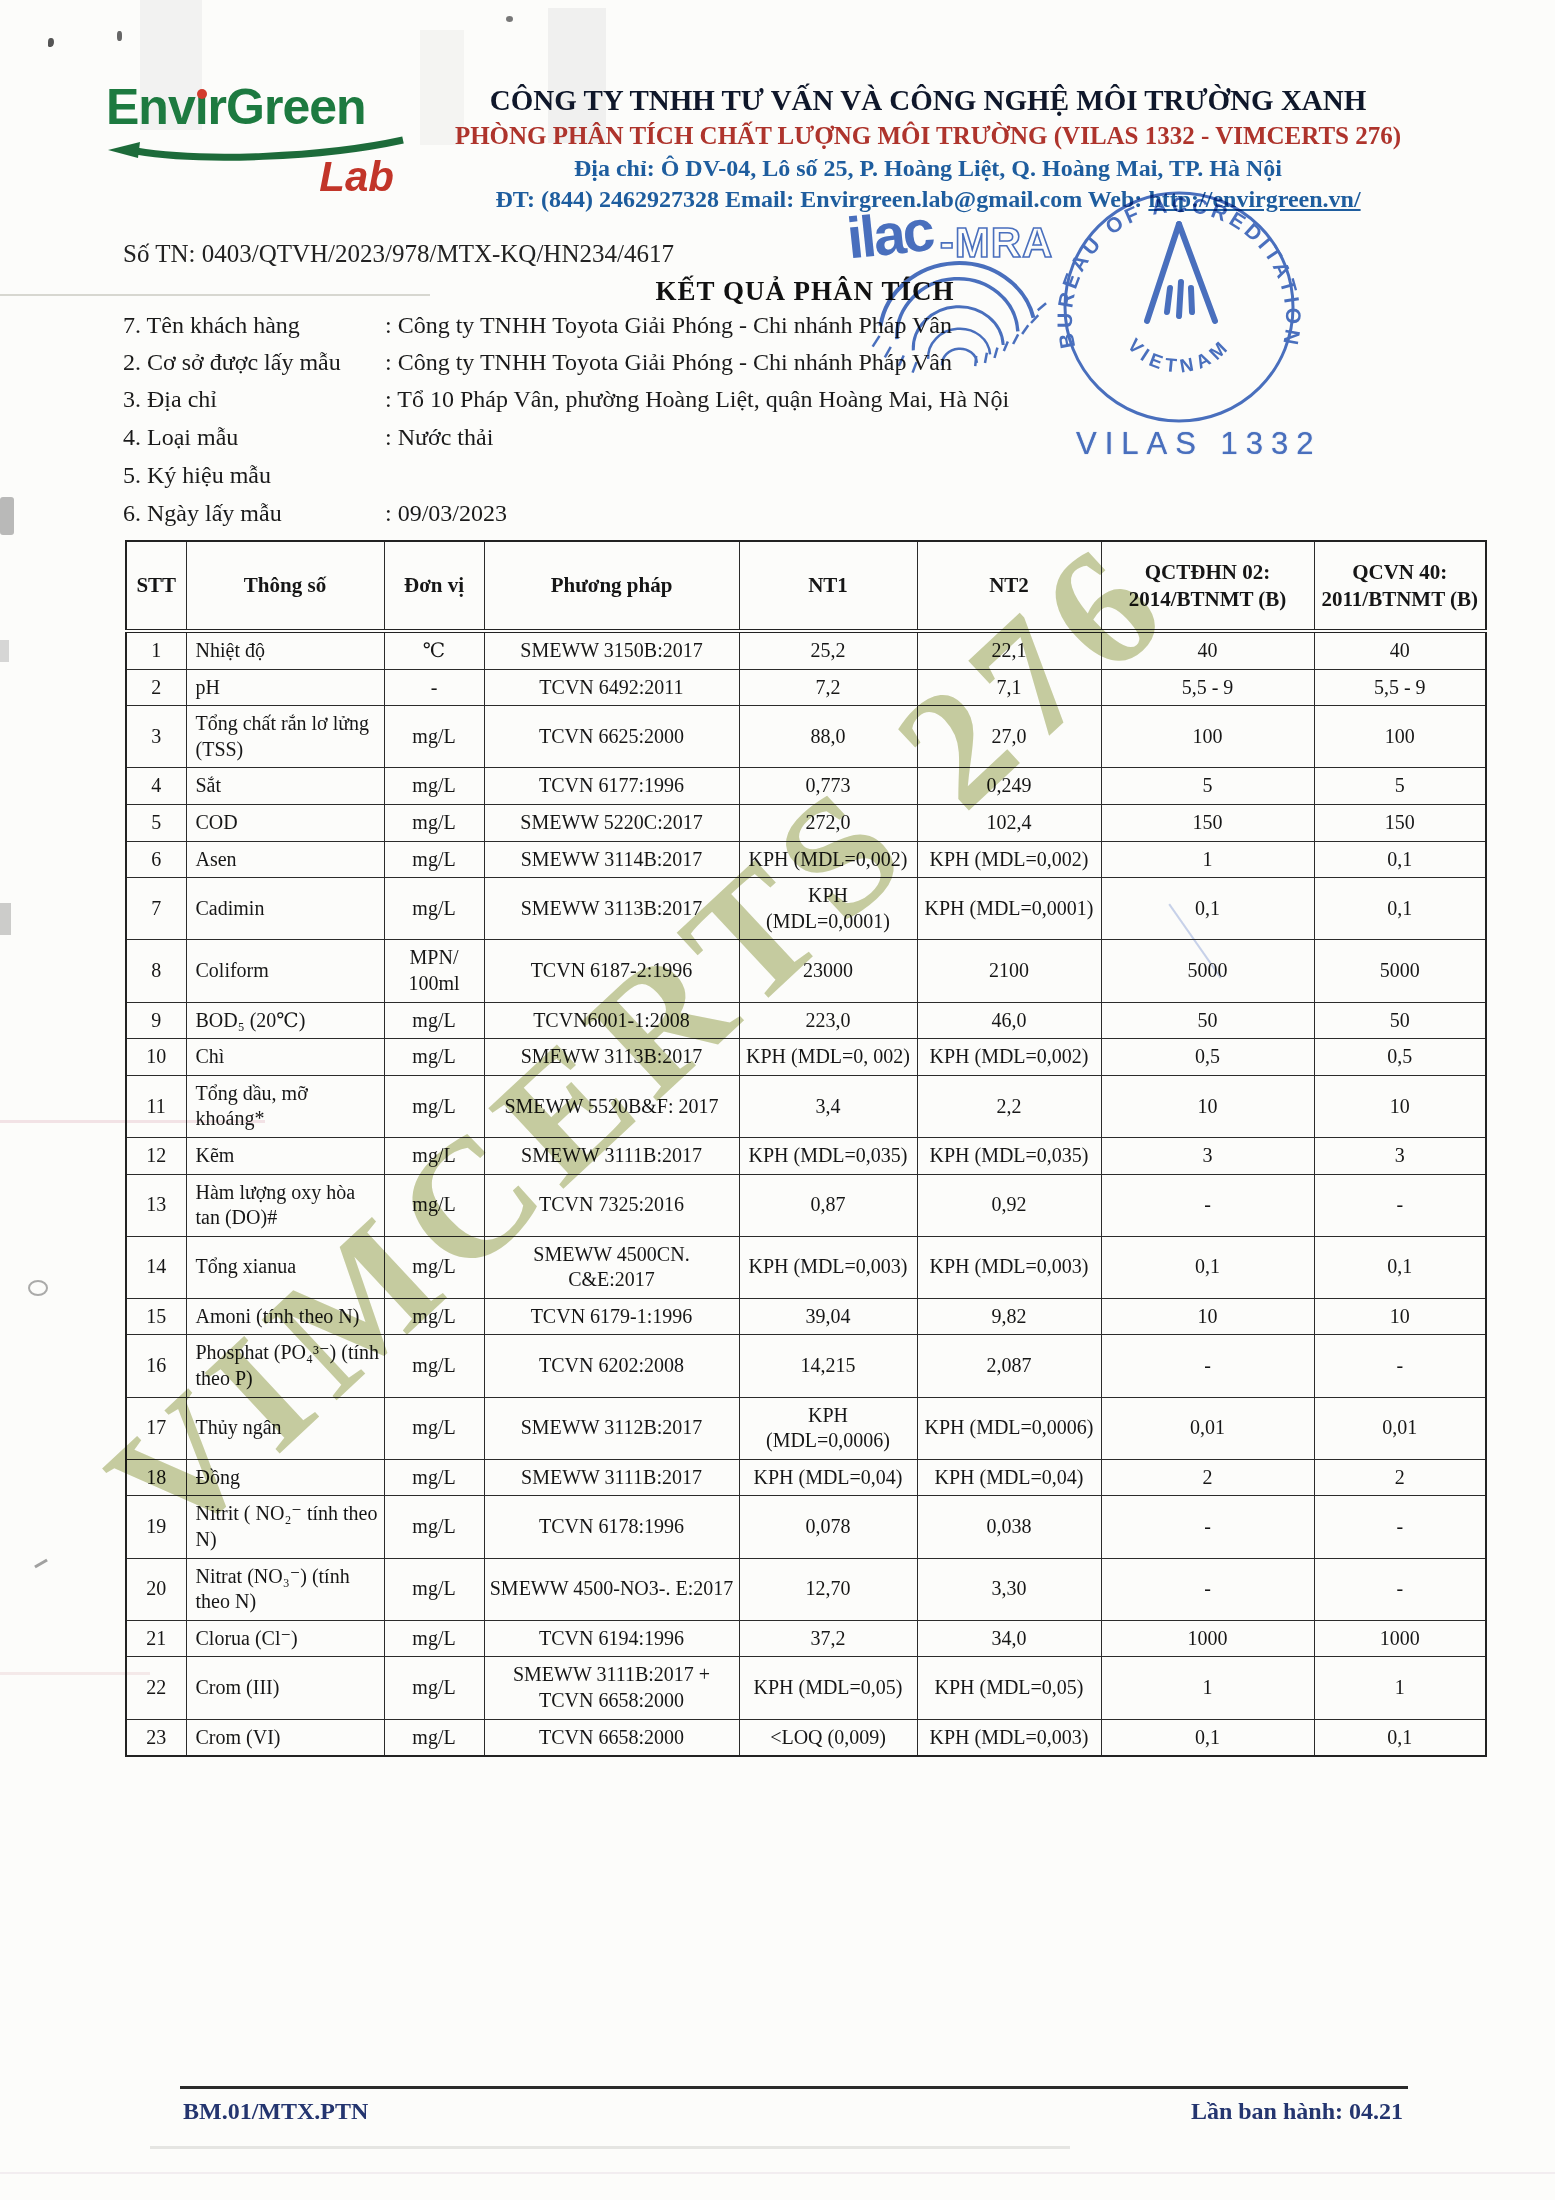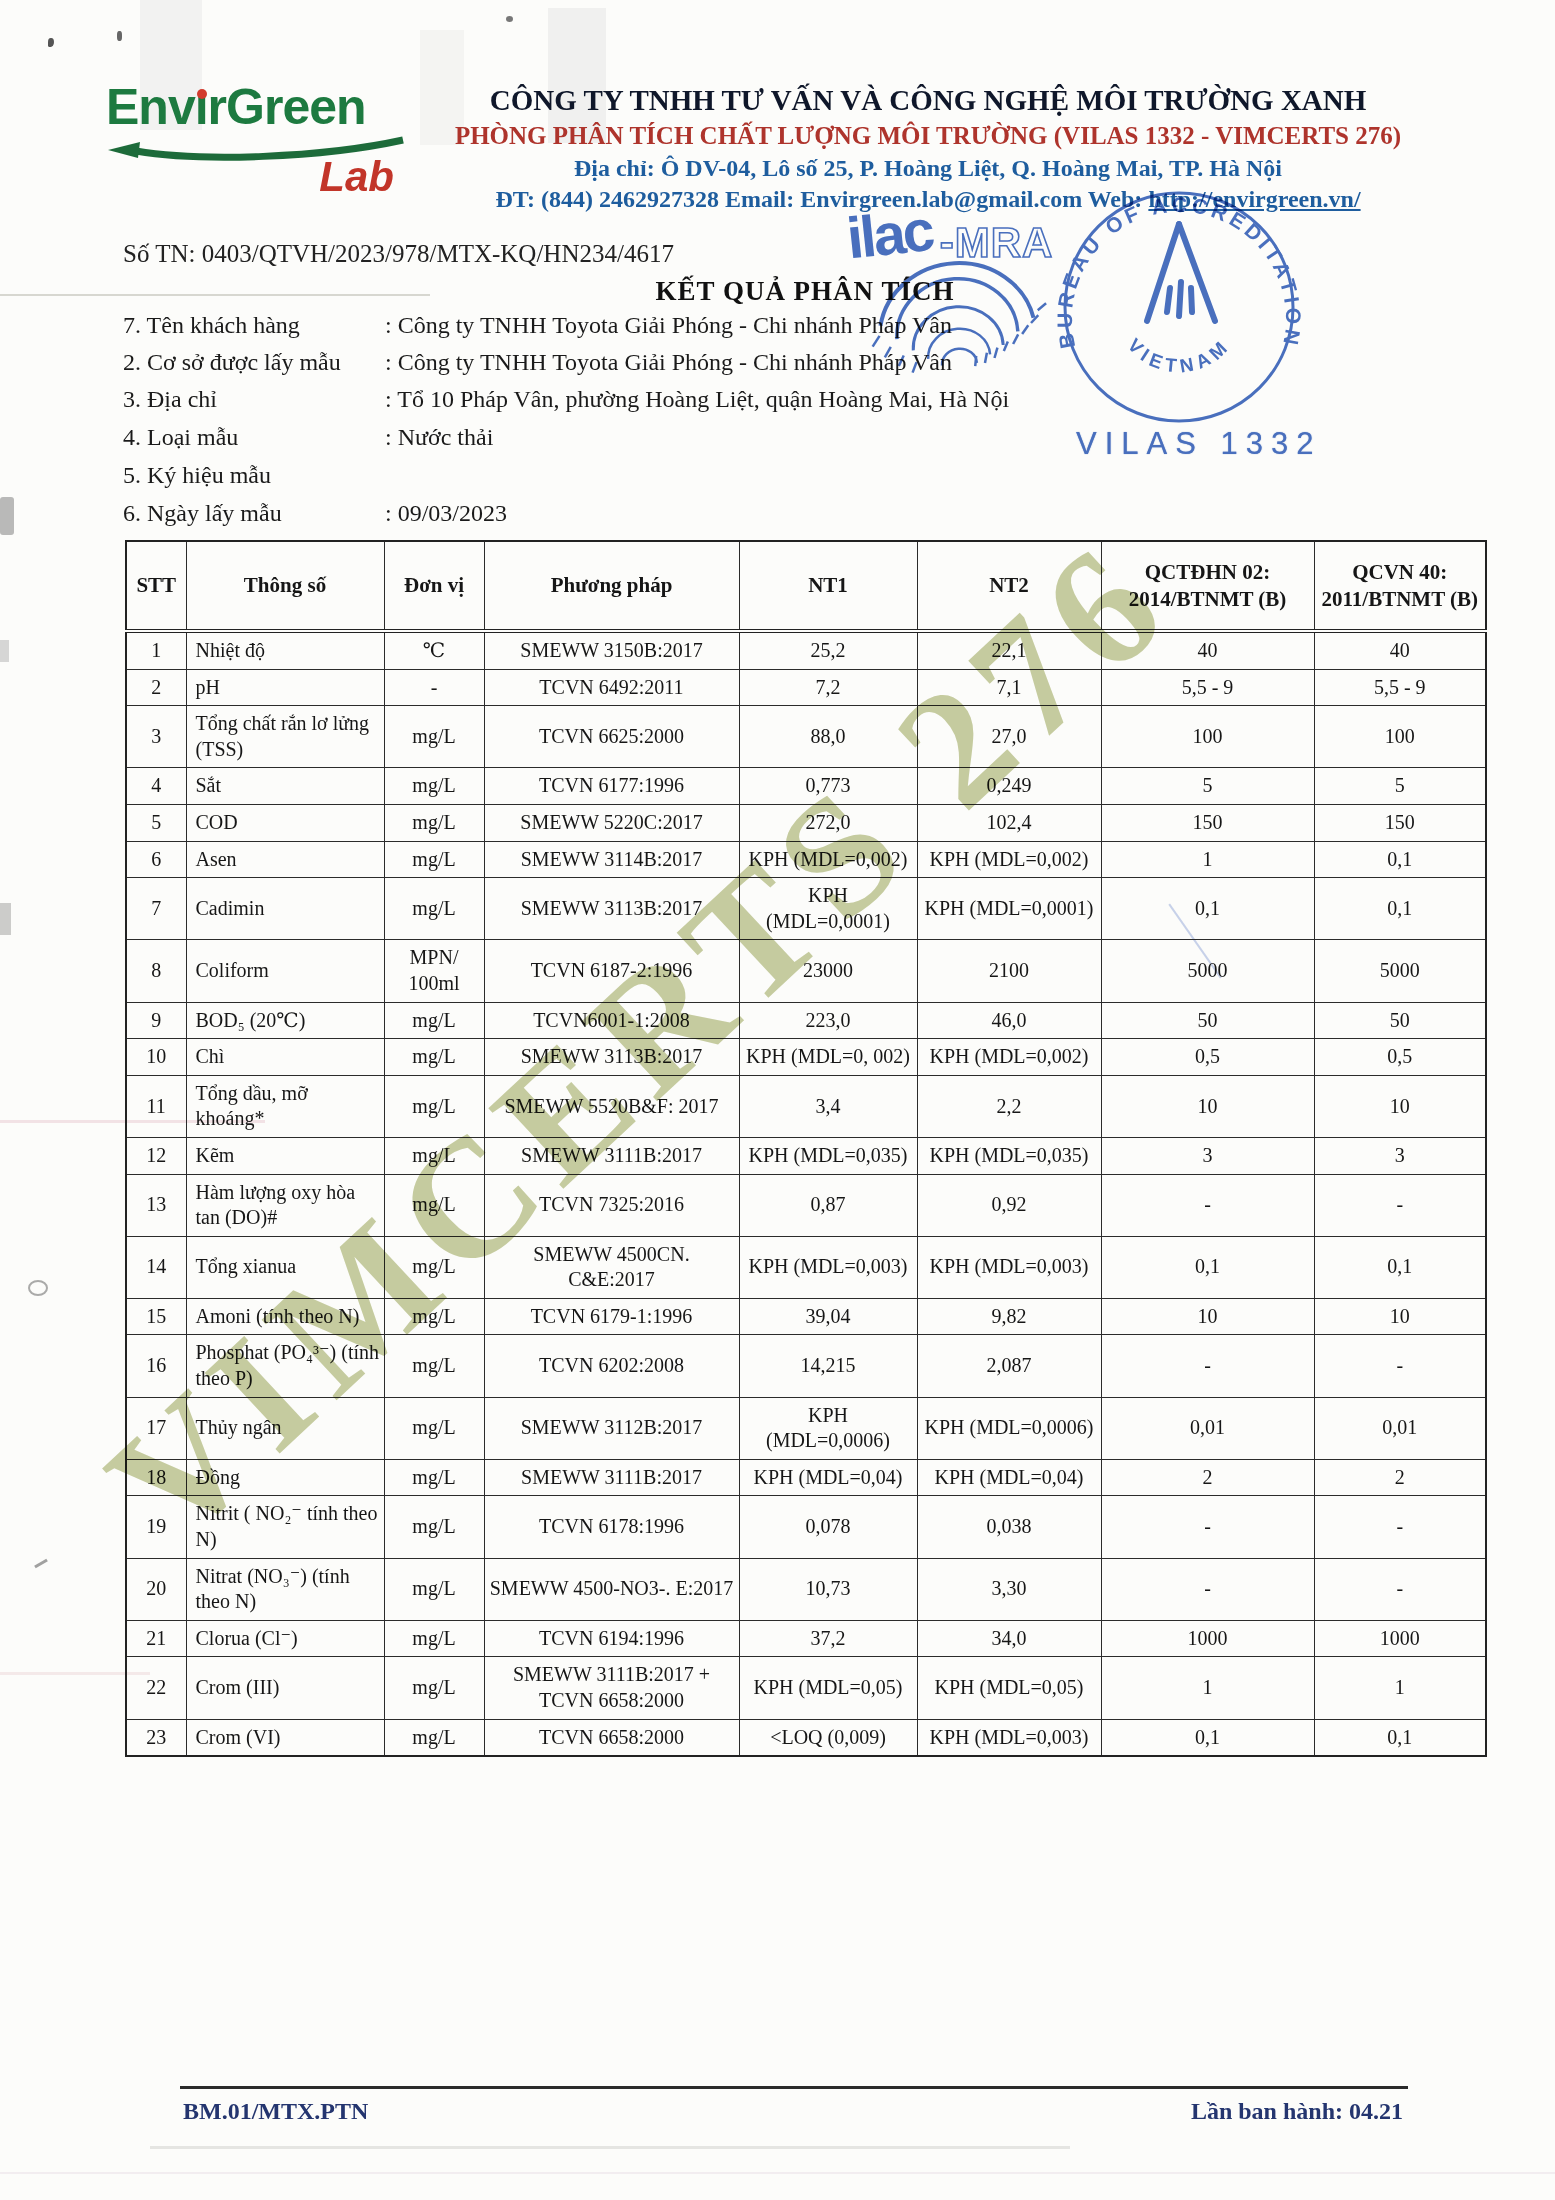--- a/index.html
+++ b/index.html
@@ -342,21 +342,21 @@
             <td>0,078</td>
             <td>0,038</td>
             <td>-</td>
             <td>-</td>
           </tr>
           <tr>
             <td>20</td>
             <td class="param">Nitrat (NO₃⁻) (tính theo N)</td>
             <td>mg/L</td>
             <td>SMEWW 4500-NO3-. E:2017</td>
-            <td>10,73</td>
+            <td>12,70</td>
             <td>3,30</td>
             <td>-</td>
             <td>-</td>
           </tr>
           <tr>
             <td>21</td>
             <td class="param">Clorua (Cl⁻)</td>
             <td>mg/L</td>
             <td>TCVN 6194:1996</td>
             <td>37,2</td>

